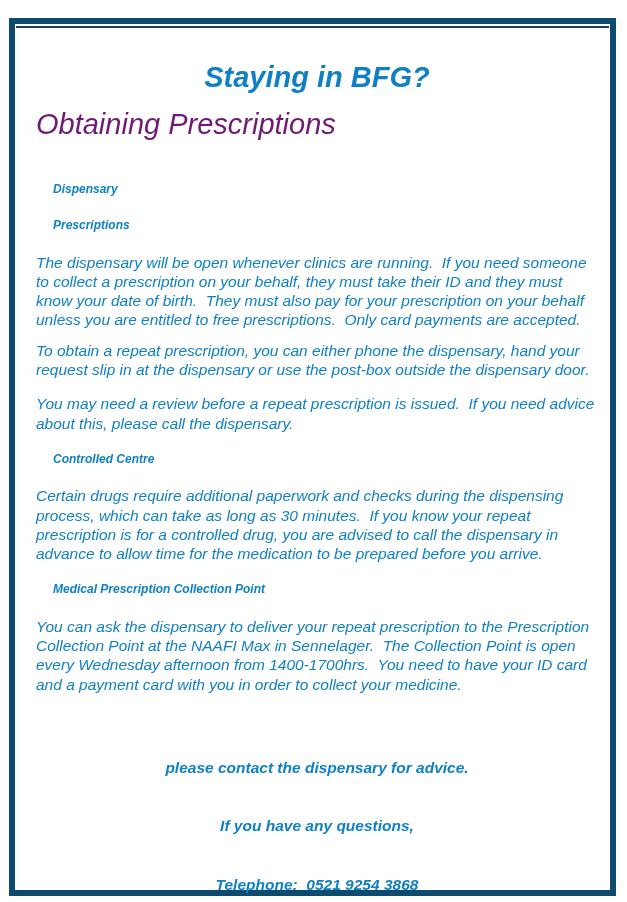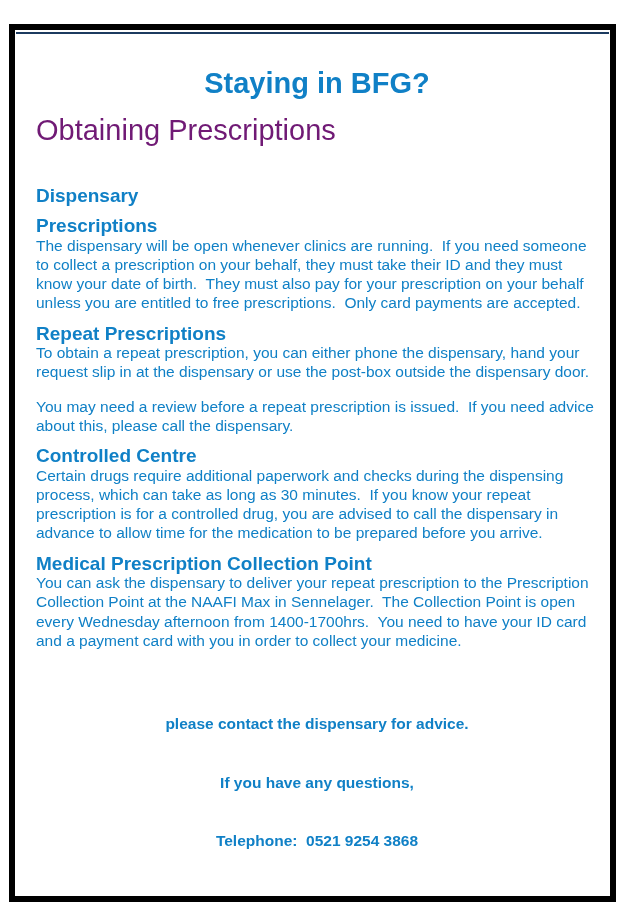--- a/index.html
+++ b/index.html
@@ -10,26 +10,27 @@
   body {
     width: 627px;
     height: 902px;
     position: relative;
     font-family: "Liberation Sans", "DejaVu Sans", sans-serif;
     overflow: hidden;
   }
   .frame {
     position: absolute;
     left: 9px;
-    top: 24px;
+    top: 18px;
     width: 595px;   
     height: 866px;
-    border: 6px solid #000000;
+    border: 6px solid #0c4a6e;
     background: #ffffff;
     box-sizing: content-box;
+    font-style: italic;
   }
   .top-rule {
     border-top: 2px solid #1c3b60;
     margin: 2px 1px 0 1px;
     height: 0;
   }
   .content {
     padding: 0 12px 0 21px;
     color: #1080c6;
   }
@@ -47,22 +48,22 @@
     line-height: 30px;
     font-weight: normal;
     text-align: left;
     color: #701a75;
   }
   .sections {
     margin-top: 41px;
   }
   .section { margin: 0 0 11px 0; }
   .section h3 {
-    margin: 0;
-    font-size: 19px;
+    margin: 17px;
+    font-size: 12px;
     line-height: 19.3px;
     font-weight: bold;
     white-space: pre-wrap;
   }
   .section p {
     margin: 0;
     font-size: 15.5px;
     line-height: 19.3px;
     white-space: pre-wrap;
   }
@@ -91,21 +92,20 @@
       <div class="section">
         <h3>Dispensary</h3>
       </div>
 
       <div class="section">
         <h3>Prescriptions</h3>
         <p>The dispensary will be open whenever clinics are running.  If you need someone to collect a prescription on your behalf, they must take their ID and they must know your date of birth.  They must also pay for your prescription on your behalf unless you are entitled to free prescriptions.  Only card payments are accepted.</p>
       </div>
 
       <div class="section">
-        <h3>Repeat Prescriptions</h3>
         <p>To obtain a repeat prescription, you can either phone the dispensary, hand your request slip in at the dispensary or use the post-box outside the dispensary door.</p>
         <p>You may need a review before a repeat prescription is issued.  If you need advice about this, please call the dispensary.</p>
       </div>
 
       <div class="section">
         <h3>Controlled Centre</h3>
         <p>Certain drugs require additional paperwork and checks during the dispensing process, which can take as long as 30 minutes.  If you know your repeat prescription is for a controlled drug, you are advised to call the dispensary in advance to allow time for the medication to be prepared before you arrive.</p>
       </div>
 
       <div class="section">

